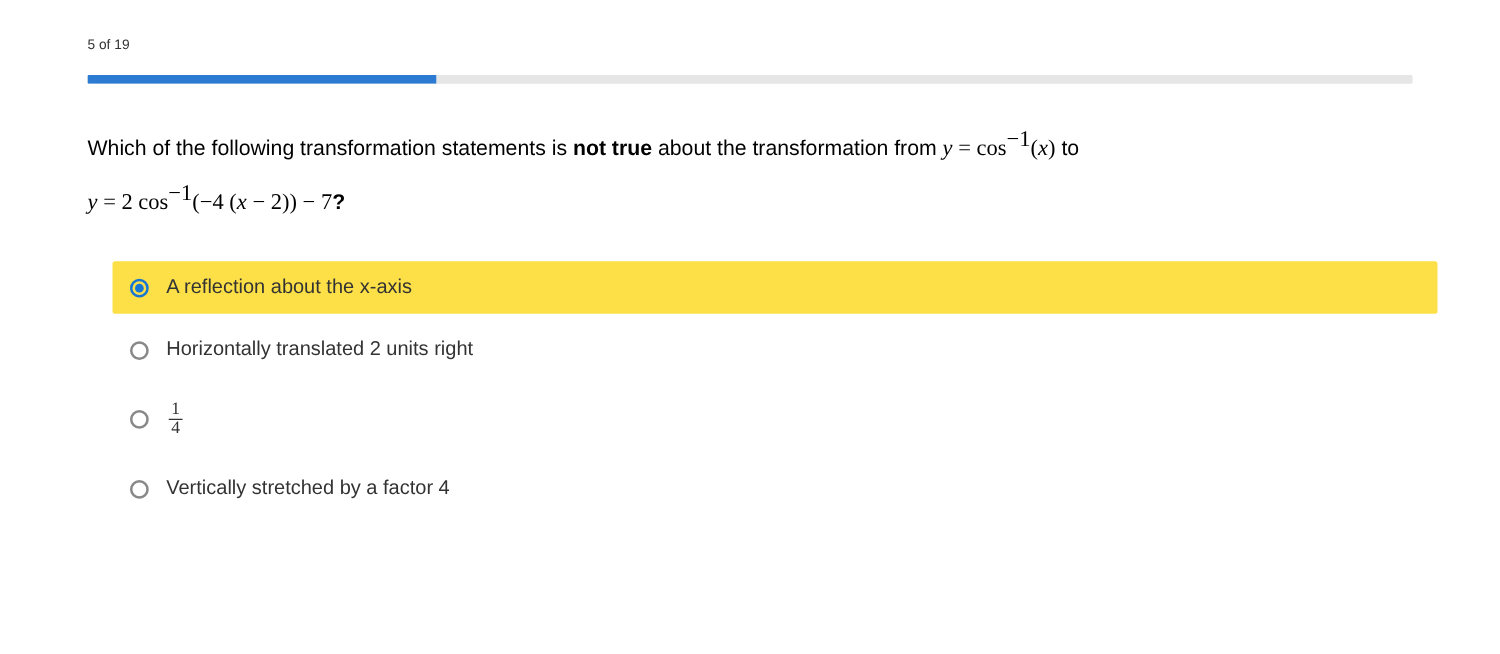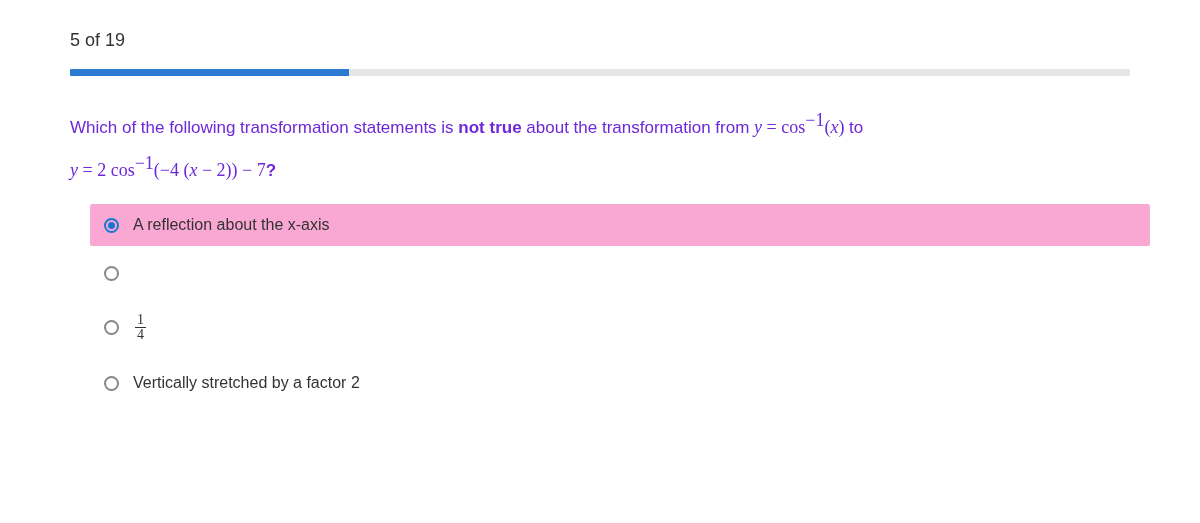--- a/index.html
+++ b/index.html
@@ -7,42 +7,42 @@
     font-family: Arial, Helvetica, sans-serif;
     background: #fff;
     color: #333;
     width: 1200px;
     height: 523px;
   }
   .container {
     padding: 30px 70px 0 70px;
   }
   .progress-label {
-    font-size: 18px;
+    font-size: 11px;
     color: #333;
     margin-bottom: 18px;
   }
   .progress-bar {
     width: 100%;
     height: 7px;
     background: #e6e6e6;
     border-radius: 1px;
     overflow: hidden;
     margin-bottom: 26px;
   }
   .progress-fill {
     height: 100%;
     background: #2a7bd1;
     width: 26.3%;
   }
   .question-text {
     font-size: 17px;
     line-height: 2.0;
-    color: #6d28d9;
-    margin-bottom: 16px;
+    color: #000000;
+    margin-bottom: 30px;
   }
   .math {
     font-family: "Times New Roman", Times, serif;
     font-style: italic;
     font-size: 18px;
     white-space: nowrap;
   }
   .math-upright {
     font-family: "Times New Roman", Times, serif;
     font-style: normal;
@@ -61,21 +61,21 @@
     display: flex;
     align-items: center;
     padding: 12px 14px;
     font-size: 16px;
     color: #333;
     cursor: pointer;
     border-radius: 2px;
     margin-bottom: 8px;
   }
   .option.selected {
-    background: #f9a8d4;
+    background: #fde047;
   }
   .radio {
     width: 15px;
     height: 15px;
     border: 2px solid #888;
     border-radius: 50%;
     margin-right: 14px;
     flex-shrink: 0;
     display: inline-flex;
     align-items: center;
@@ -130,23 +130,24 @@
 
   <div class="options">
     <div class="option selected">
       <span class="radio">
           <span class="radio-inner"></span>
         </span>
       <span>A reflection about the x-axis</span>
     </div>
     <div class="option">
       <span class="radio"></span>
+      <span>Horizontally translated 2 units right</span>
     </div>
     <div class="option">
       <span class="radio"></span>
       <span><span class="frac"><span class="num">1</span><span class="den">4</span></span></span>
     </div>
     <div class="option">
       <span class="radio"></span>
-      <span>Vertically stretched by a factor 2</span>
+      <span>Vertically stretched by a factor 4</span>
     </div>
   </div>
 </div>
 
 </body></html>

